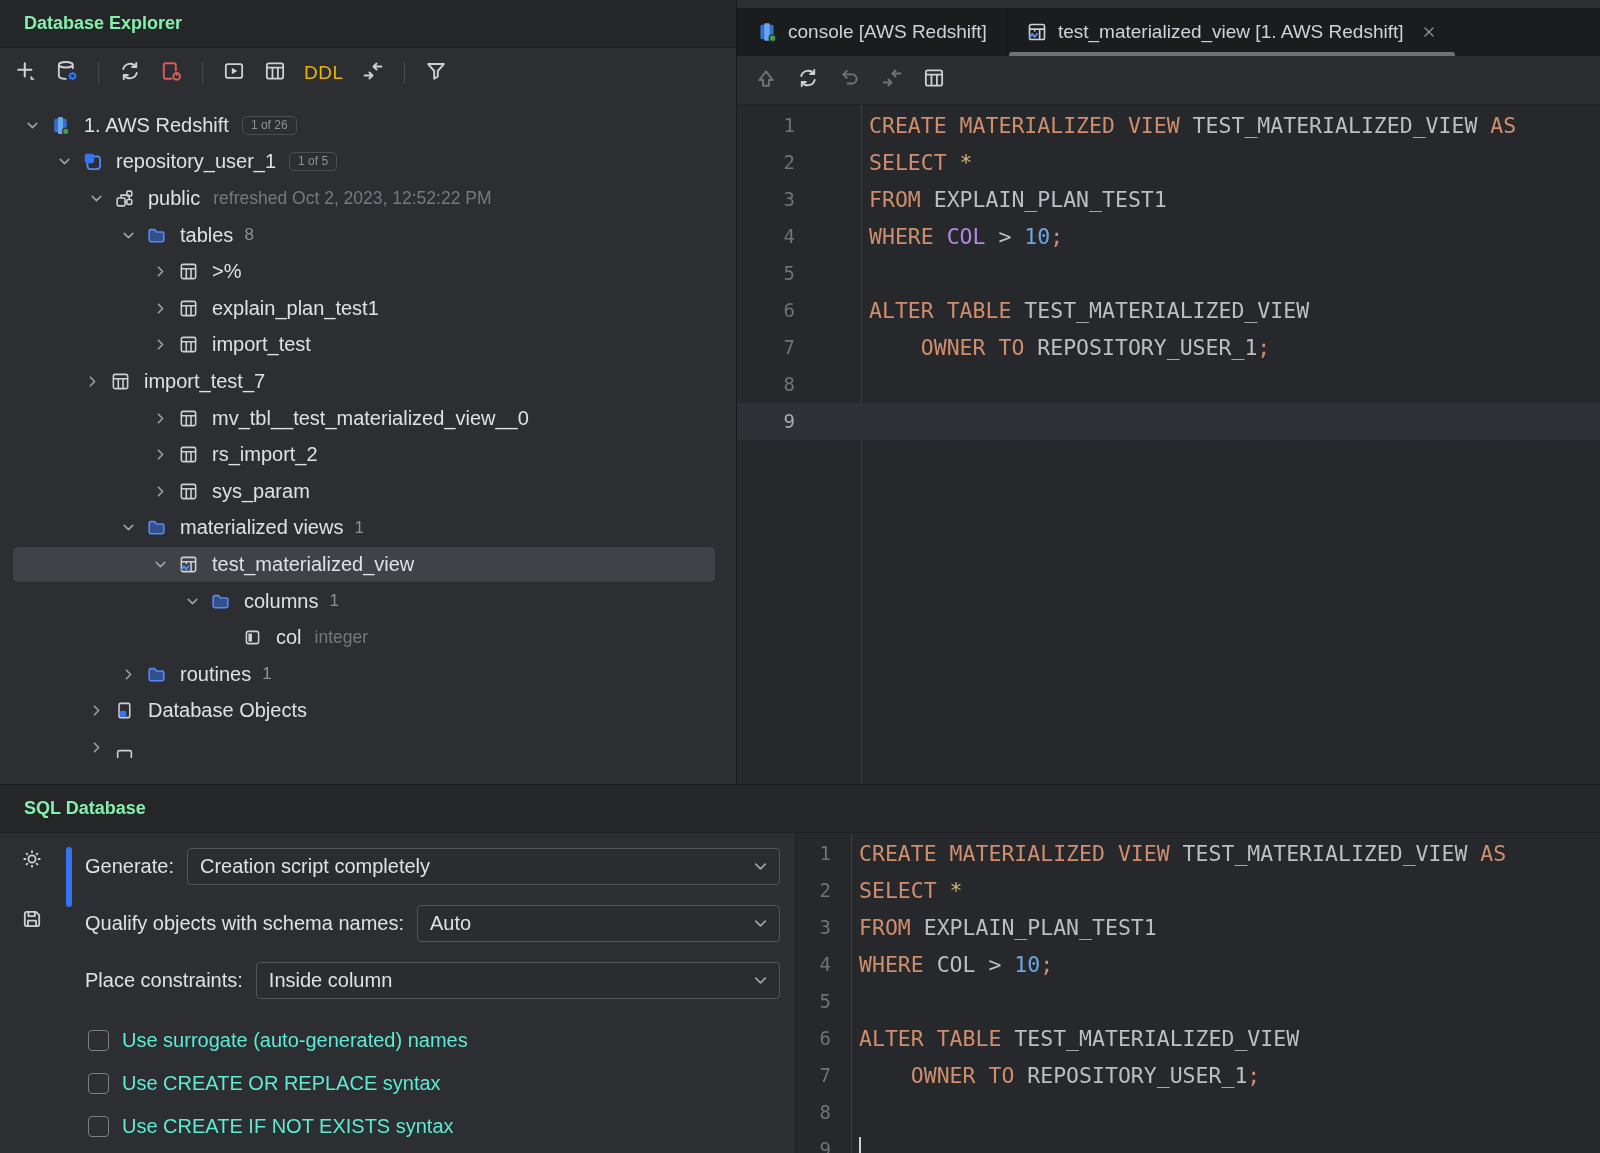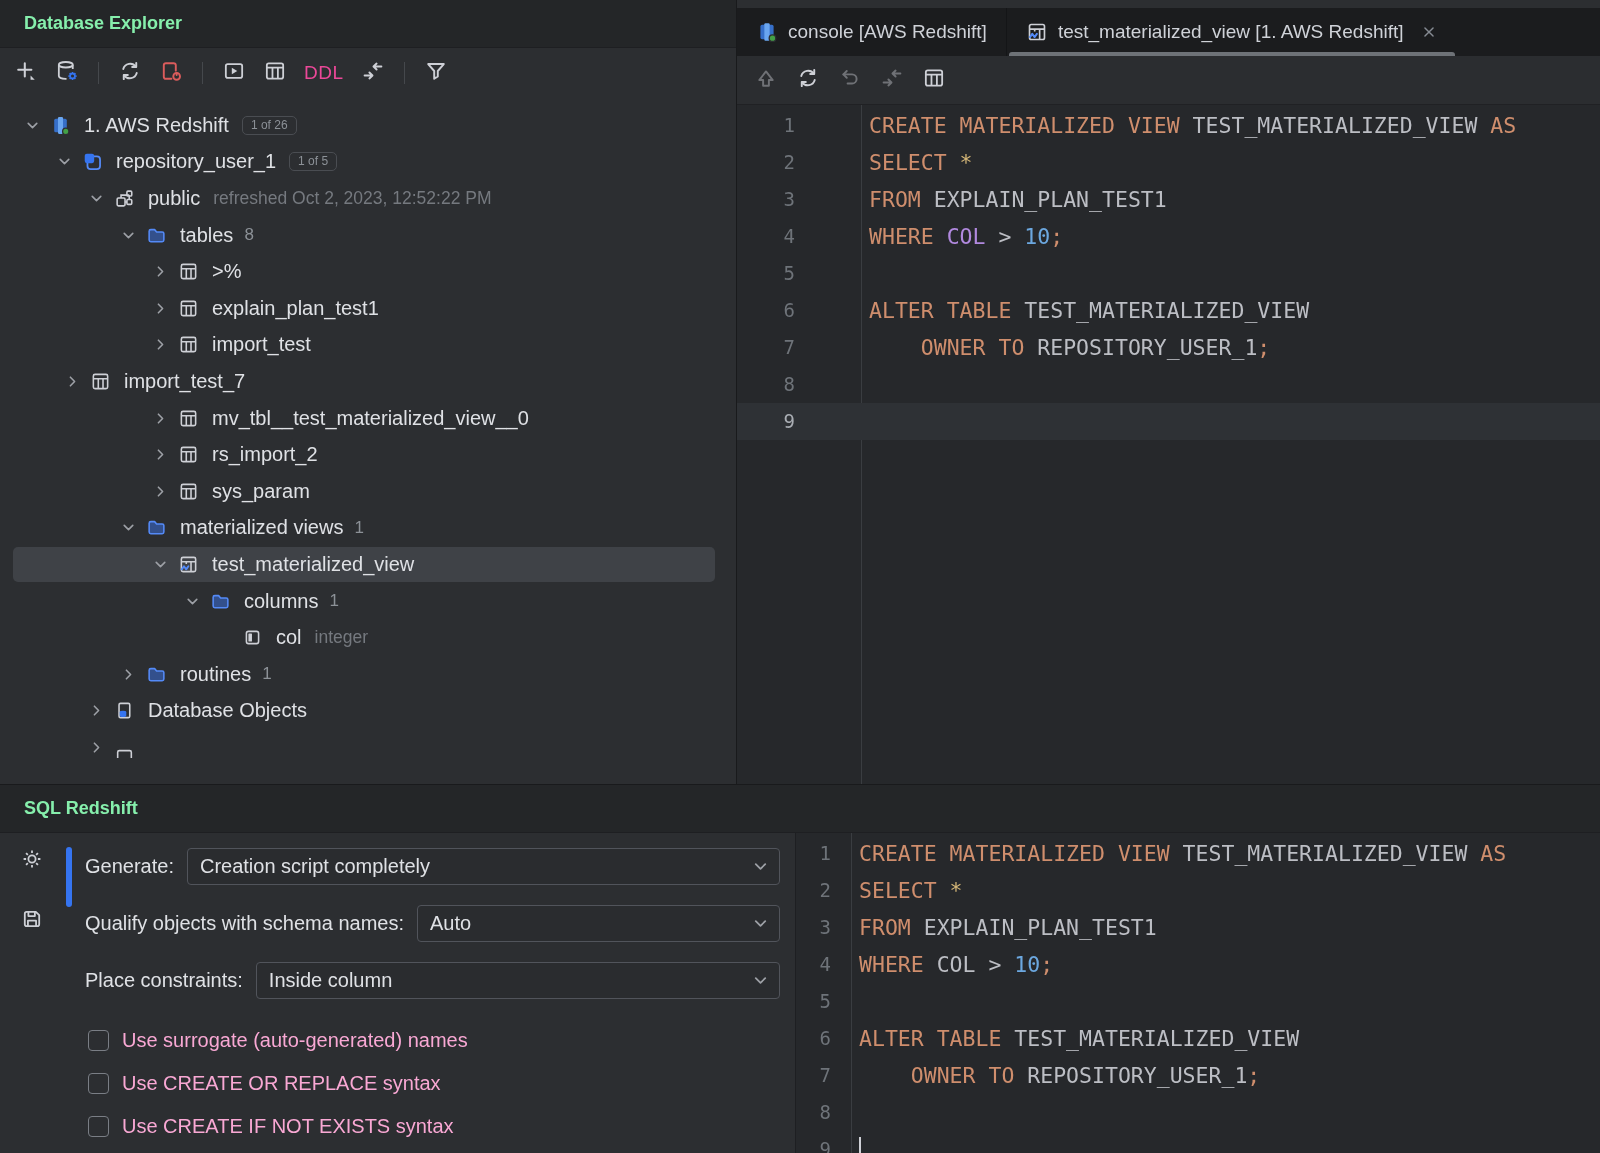--- a/index.html
+++ b/index.html
@@ -12,21 +12,21 @@
   .phead {
     height:48px; display:flex; align-items:center; padding-left:24px;
     font-size:18px; font-weight:700; color:#86efac;
     background:#242628; border-bottom:1px solid #1E1F22;
   }
   
   #explorer { position:absolute; left:0; top:0; width:737px; height:784px;
     background:#2C2E31; border-right:1px solid #191A1C; overflow:hidden; }
   .extb { display:flex; align-items:center; height:49px; padding-left:14px; gap:17px; }
   .extb .sep { width:1px; height:22px; background:#45484C; margin:0 2px; }
-  .extb .txt { font-size:19px; color:#ec4899; letter-spacing:.5px; cursor:default; }
+  .extb .txt { font-size:19px; color:#eab308; letter-spacing:.5px; cursor:default; }
   .icn { display:inline-flex; }
   .icn svg { width:21px; height:21px; display:block; }
   .extb .icn svg, .edbar .icn svg, .sideic .icn svg { width:24px; height:24px; }
   #tree { position:absolute; top:97px; left:0; right:0; bottom:0; overflow:hidden; padding-top:10px; }
   .trow { display:flex; align-items:center; height:36.6px; position:relative; font-size:20px; }
   .trow > * { position:relative; }
   .trow.selected::before { content:''; position:absolute; left:13px; right:21px; top:1px; bottom:1px;
     background:#3F4247; border-radius:5px; }
   .chev { width:24px; height:24px; display:flex; align-items:center; justify-content:center; flex:0 0 24px; }
   .chev svg { width:19px; height:19px; }
@@ -68,21 +68,21 @@
   .sideic { position:absolute; left:20px; display:flex; }
   #gen-form { position:absolute; left:85px; top:48px; width:695px; padding-top:15px; }
   .frow { display:flex; align-items:center; height:37px; margin-bottom:20px; }
   .flabel { font-size:20px; color:#DFE1E5; margin-right:13px; white-space:nowrap; }
   .fselect { flex:1; height:37px; border:1px solid #51545B; border-radius:4px; background:#2A2C2F;
     display:flex; align-items:center; padding:0 38px 0 12px; font-size:20px; color:#DFE1E5;
     position:relative; white-space:nowrap; overflow:hidden; }
   .fselect .icn { position:absolute; right:8px; top:7px; }
   .crow { display:flex; align-items:center; height:43px; margin-left:3px; }
   .cbox { width:21px; height:21px; border:1.8px solid #7A7E85; border-radius:4px; flex:0 0 21px; }
-  .clabel { margin-left:13px; font-size:20px; color:#f9a8d4; white-space:nowrap; }
+  .clabel { margin-left:13px; font-size:20px; color:#5eead4; white-space:nowrap; }
   #gen-editor { position:absolute; left:795px; top:48px; right:0; bottom:0;
     background:#26282B; border-left:1px solid #1E1F22; overflow:hidden;
     font-family:"DejaVu Sans Mono", monospace; font-size:21.5px; padding-top:2px; }
   #gen-editor .gutline { left:55px; }
   #gen-editor .ln { flex:0 0 55px; padding-right:20px; }
 </style>
 </head>
 <body>
 
 <div id="app">
@@ -269,21 +269,21 @@
             <span class="icn ">
               <svg viewBox="0 0 20 20" fill="none" stroke="#CED0D6" stroke-width="1.5">
                 <rect x="3.2" y="3.2" width="13.6" height="13.6" rx="1.6"></rect>
                 <path d="M3.2 7.4h13.6M7.9 7.4v9.4M12.4 7.4v9.4"></path>
               </svg>
             </span>
           </span>
     <span class="tlabel">import_test</span>
 
   </div>
-        <div class="trow" style="padding-left:60px">
+        <div class="trow" style="padding-left:80px">
     <span class="chev">
             <svg viewBox="0 0 20 20">
               <path d="M7.8 5.5l4.4 4.5-4.4 4.5" fill="none" stroke="#9DA0A6" stroke-width="1.7" stroke-linecap="round" stroke-linejoin="round"></path>
             </svg>
           </span>
           <span class="ticon">
             <span class="icn ">
               <svg viewBox="0 0 20 20" fill="none" stroke="#CED0D6" stroke-width="1.5">
                 <rect x="3.2" y="3.2" width="13.6" height="13.6" rx="1.6"></rect>
                 <path d="M3.2 7.4h13.6M7.9 7.4v9.4M12.4 7.4v9.4"></path>
@@ -572,21 +572,21 @@
      </div>
         <div class="cline active">
        <span class="ln">9</span>
        <span class="ctext"></span>
 
      </div>
       </div>
   </div>
 
   <div id="sqlgen">
-    <div class="phead">SQL Redshift</div>
+    <div class="phead">SQL Database</div>
     <div id="gen-side">
         <span class="sideic" style="top:62px">
           <span class="icn ">
             <svg viewBox="0 0 20 20" fill="none" stroke="#CED0D6" stroke-width="1.5">
               <circle cx="10" cy="10" r="3"></circle>
               <path d="M10 3v2.1M10 14.9V17M3 10h2.1M14.9 10H17M5.05 5.05l1.5 1.5M13.45 13.45l1.5 1.5M14.95 5.05l-1.5 1.5M6.55 13.45l-1.5 1.5"></path>
             </svg>
           </span>
         </span>
         <span class="sideic" style="top:122px">

